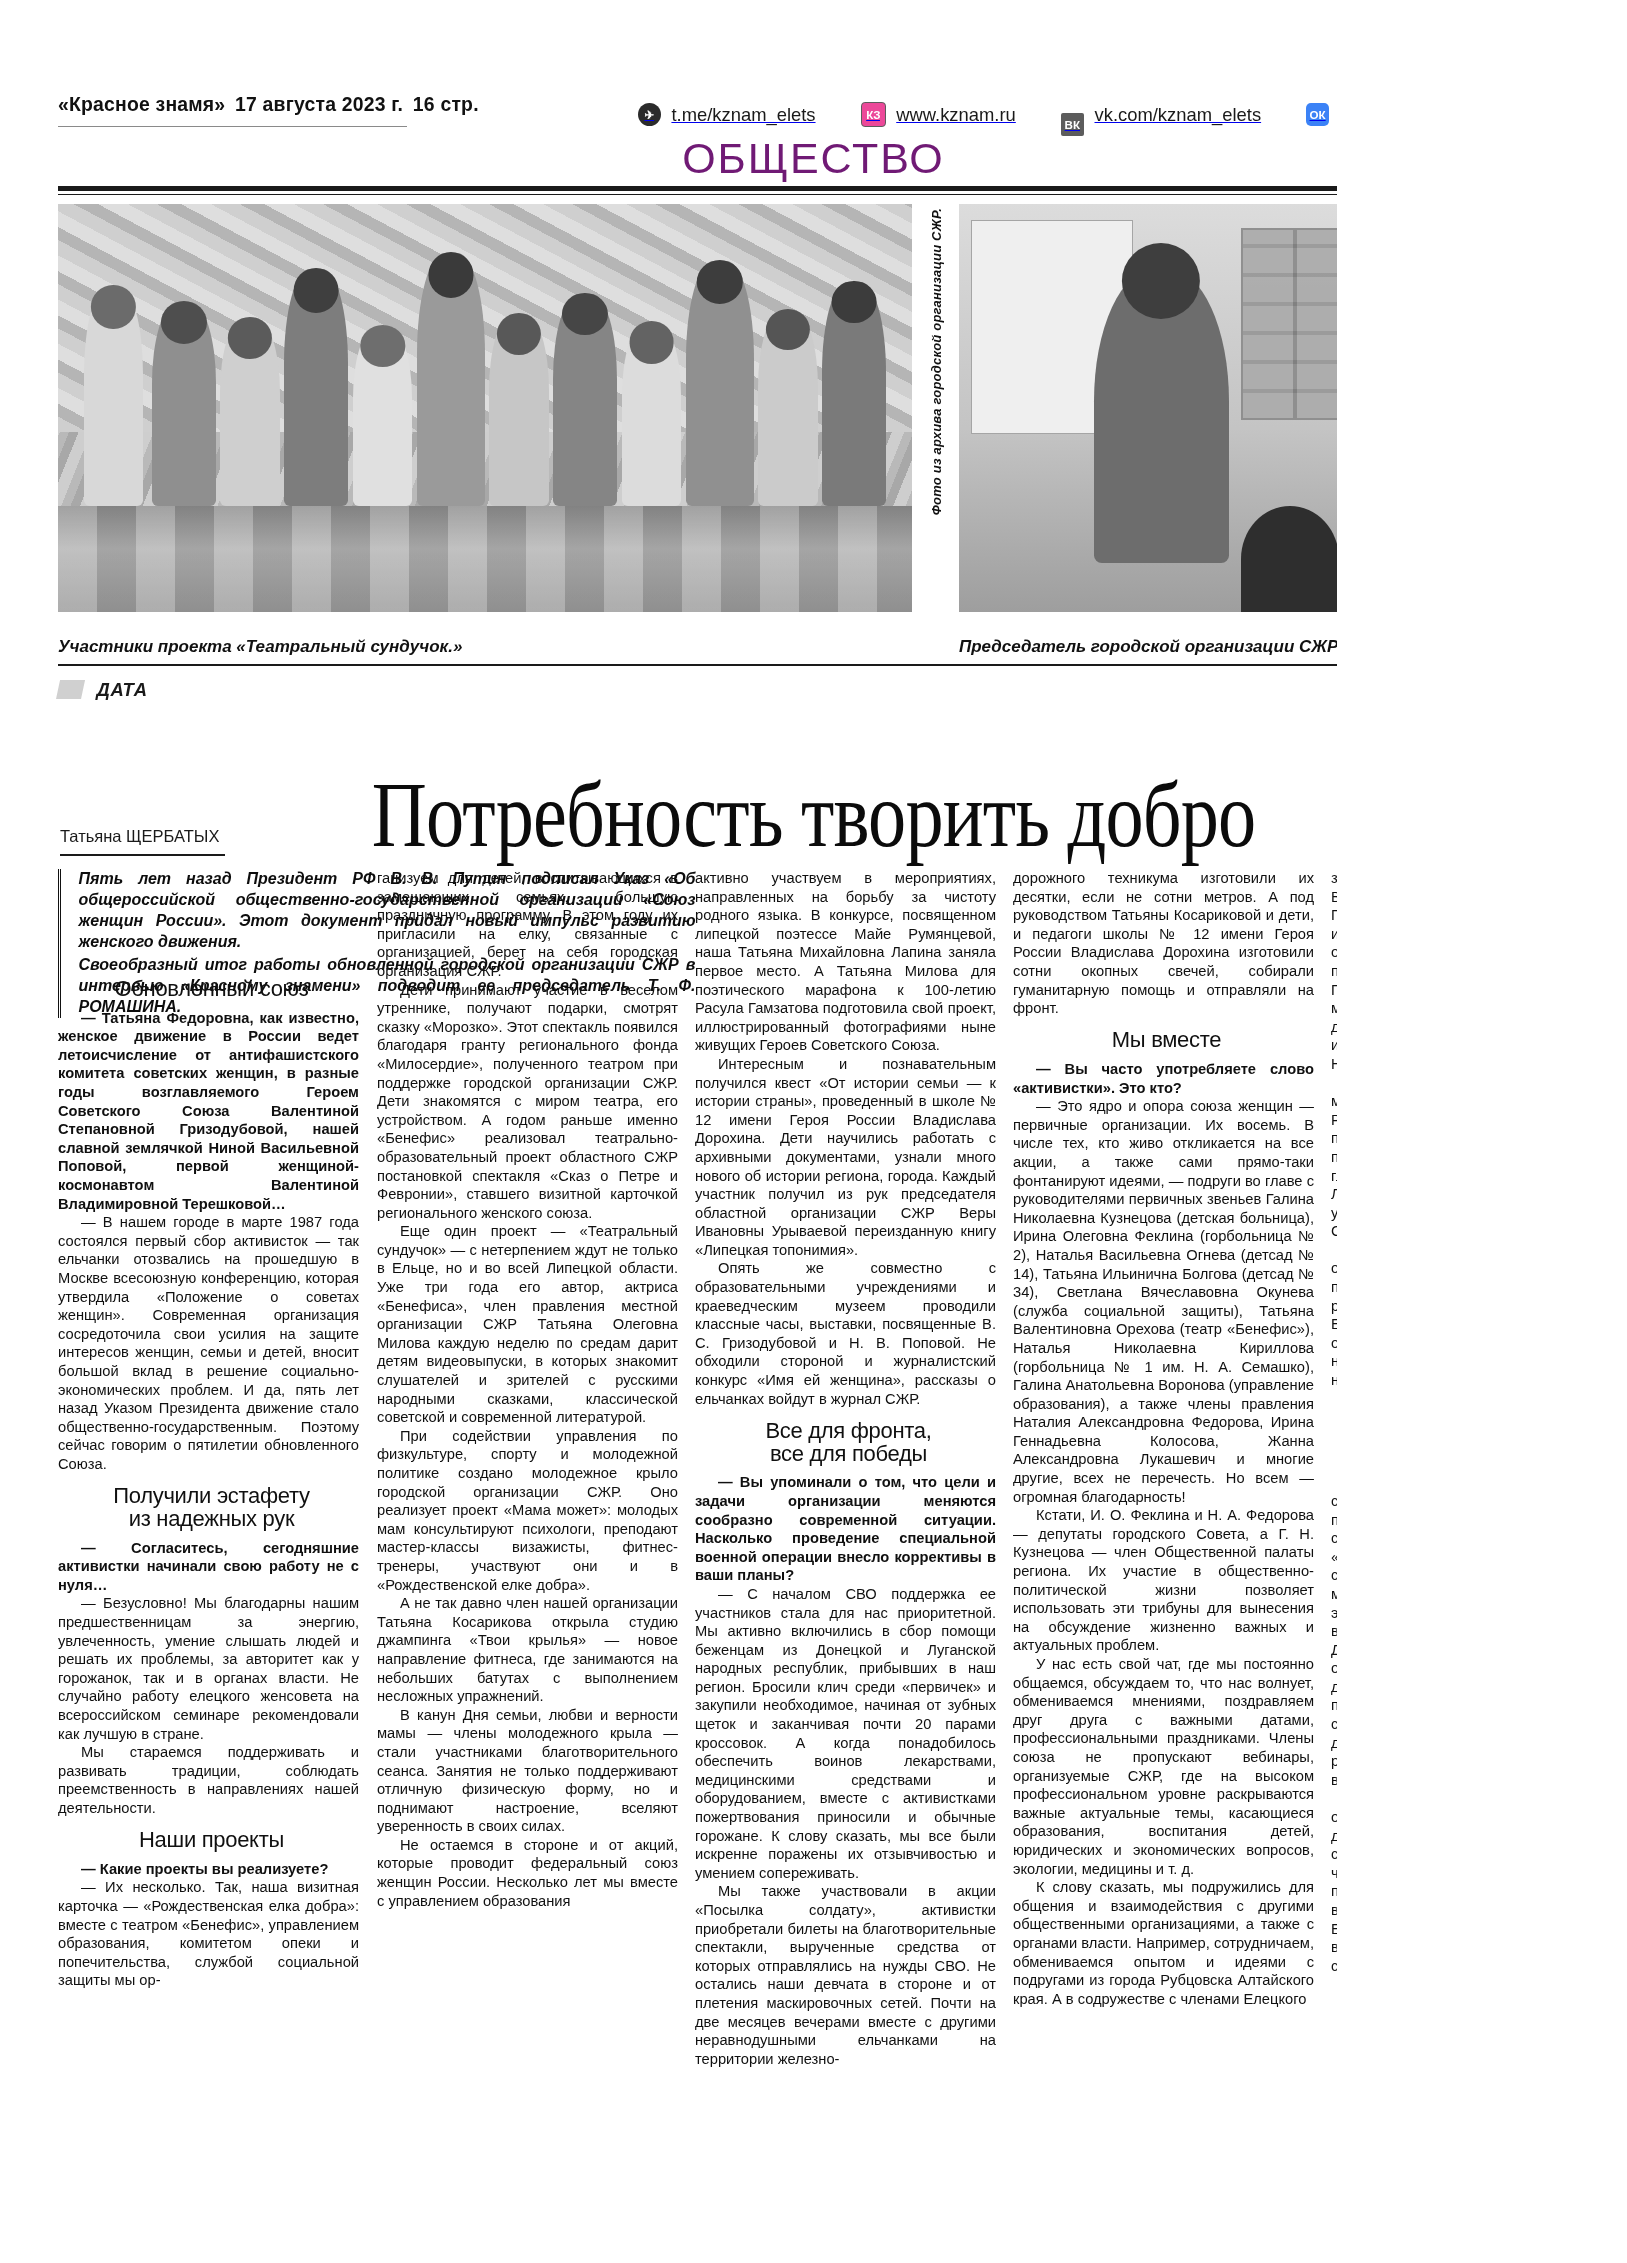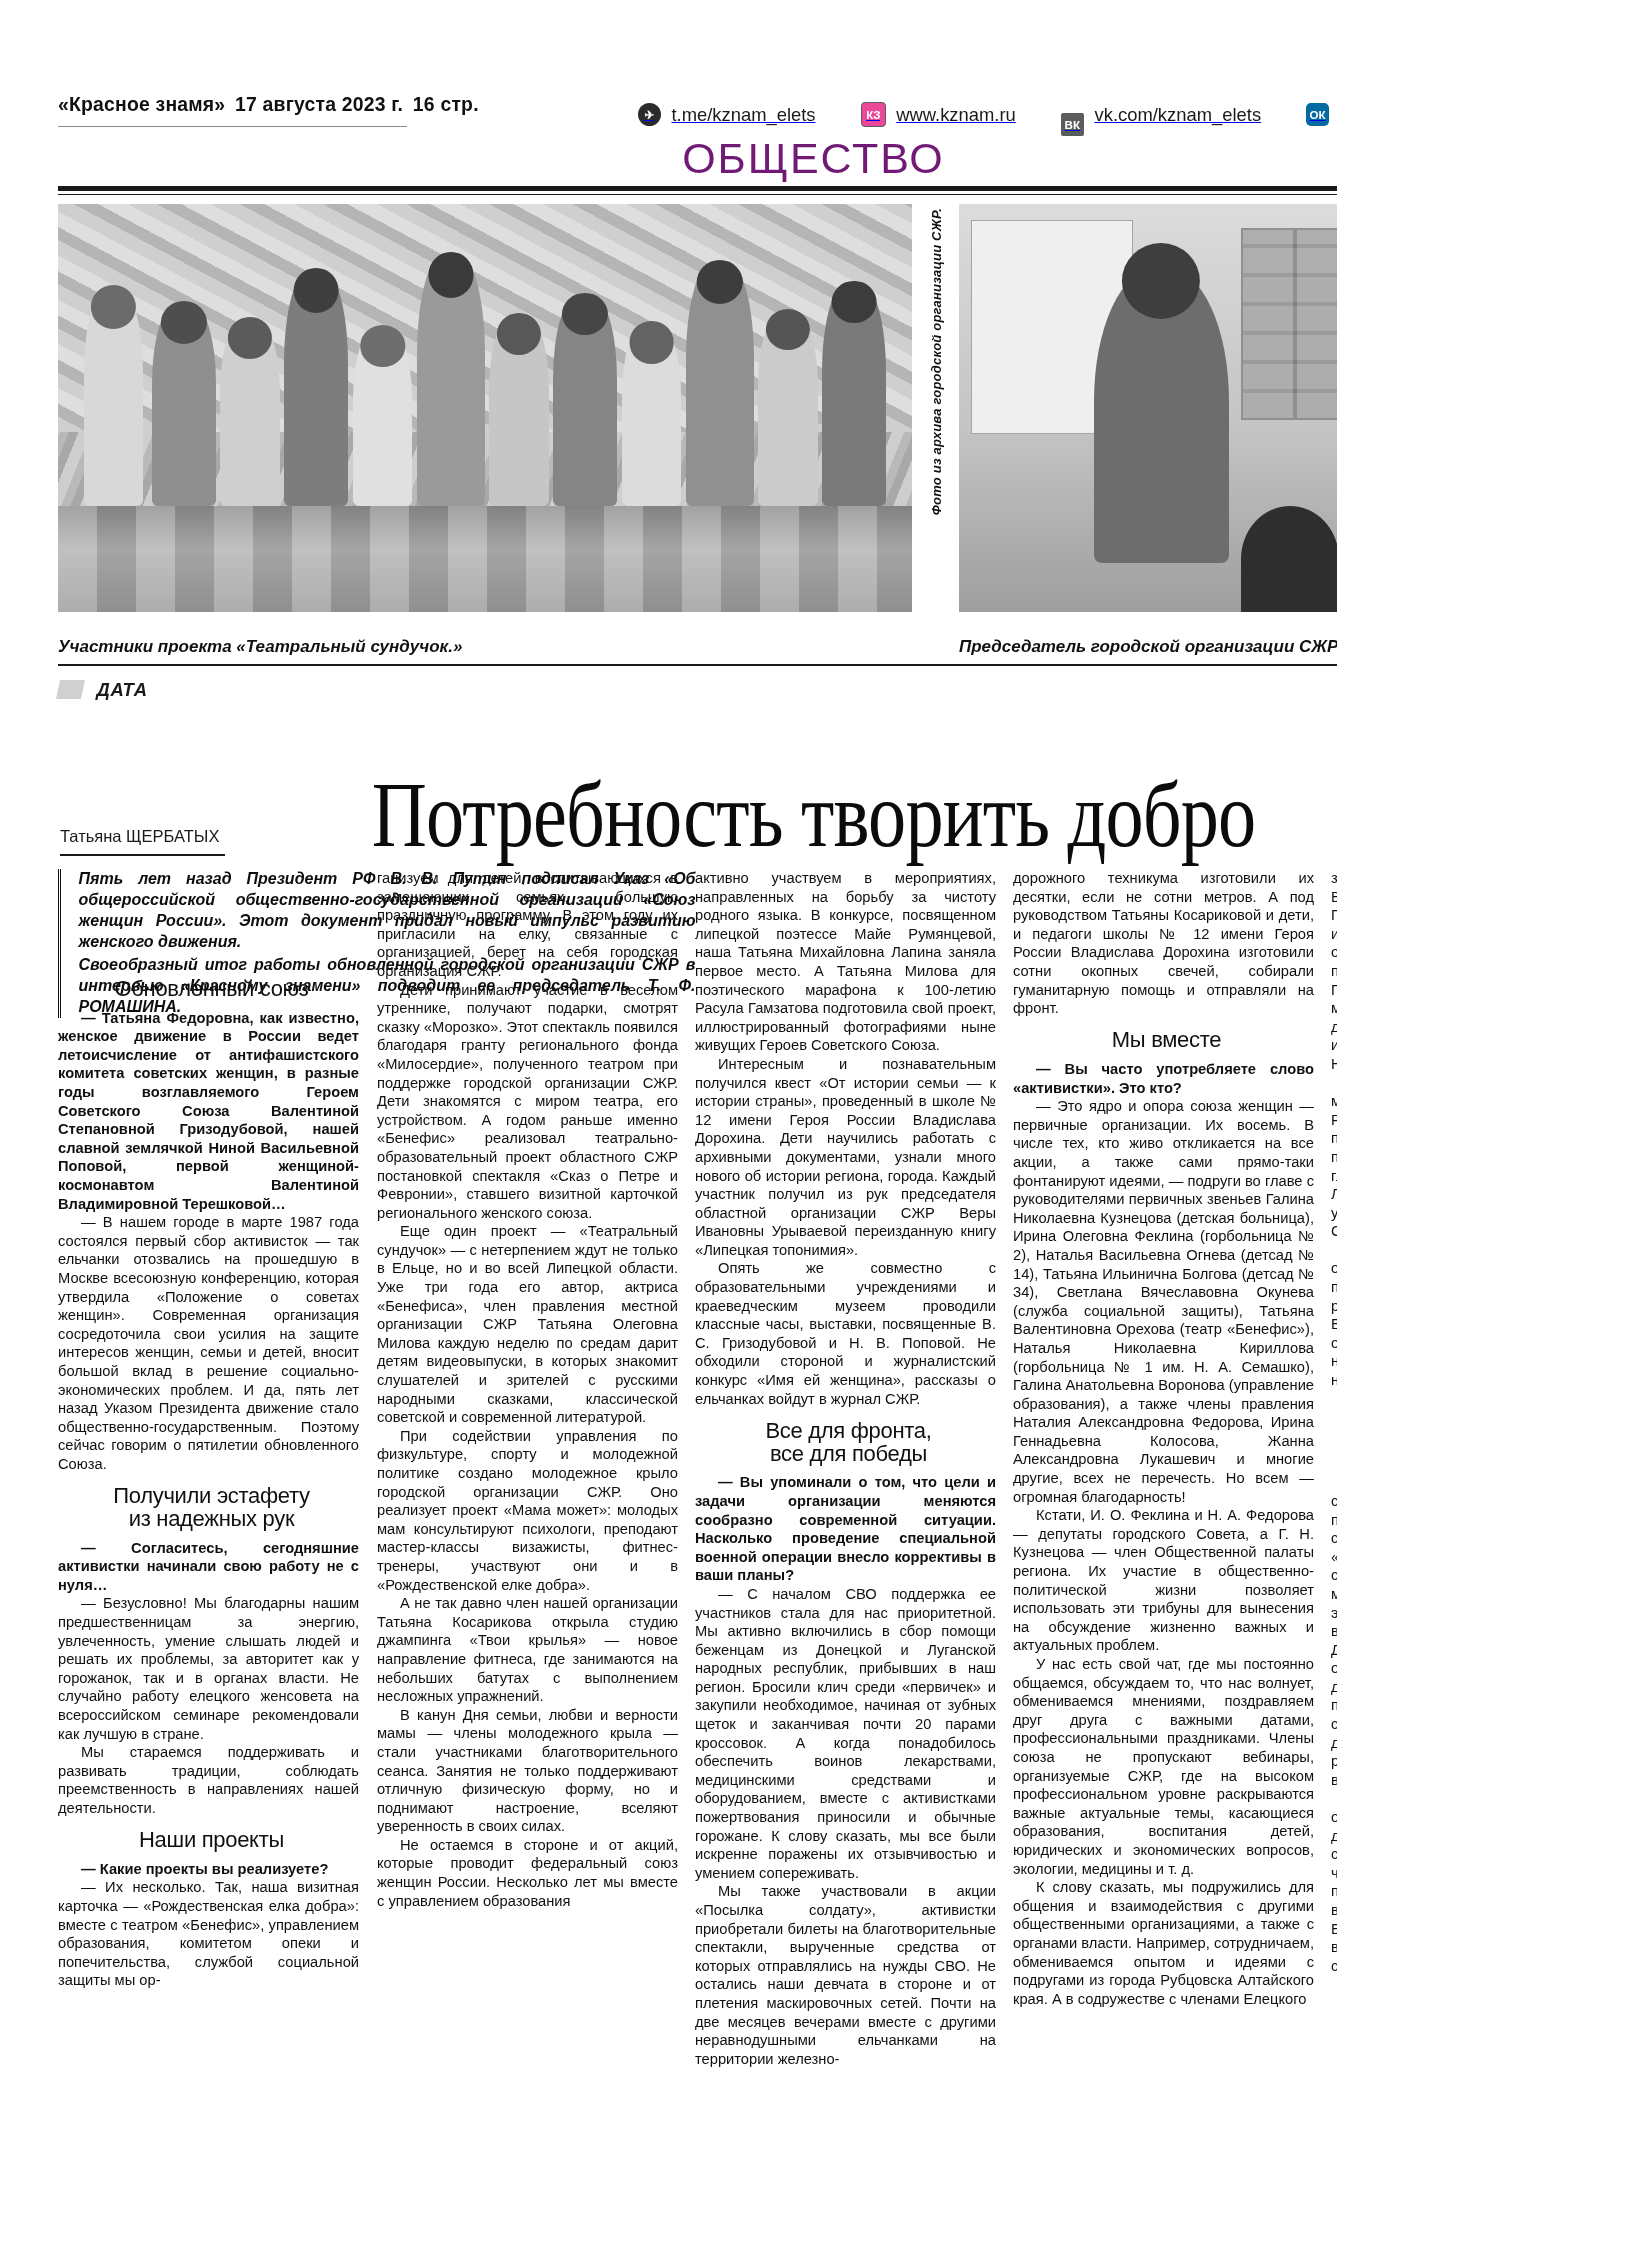--- a/index.html
+++ b/index.html
@@ -19,21 +19,21 @@
   .mlink{display:flex;align-items:center;white-space:nowrap;}
   .mlink + .mlink{margin-left:45px;}
   .mlink .glyph{
     width:23px;height:23px;margin-right:10.7px;flex:0 0 auto;
     display:flex;align-items:center;justify-content:center;
     color:#fff;font-size:11.6px;font-weight:bold;line-height:1;
   }
   .g-tg{background:#2b2b2b;border-radius:50%;font-size:12.6px;}
   .g-kz{background:#ec4899;border-radius:3.9px;font-size:10.7px;letter-spacing:-0.5px;border:1.9px solid #5c5c5c;text-align:center;}
   .g-vk{background:#5c5c5c;border-radius:2px;font-size:12.6px;margin-top:20px;}
-  .g-ok{background:#0369a1;border-radius:4.9px;font-size:13.6px;}
+  .g-ok{background:#3b82f6;border-radius:4.9px;font-size:13.6px;}
   .mlink .txt{font-size:18.4px;color:#1a1a1a;}
 
   .mast-rule{position:absolute;left:58px;top:126px;width:349px;height:1px;background:#8a8a8a;}
 
   
   .section-title{
     position:absolute;left:0;top:134px;width:1627px;text-align:center;
     font-size:43px;font-weight:300;letter-spacing:1.9px;color:#701a75;
     font-family:"Liberation Sans", sans-serif;
   }

